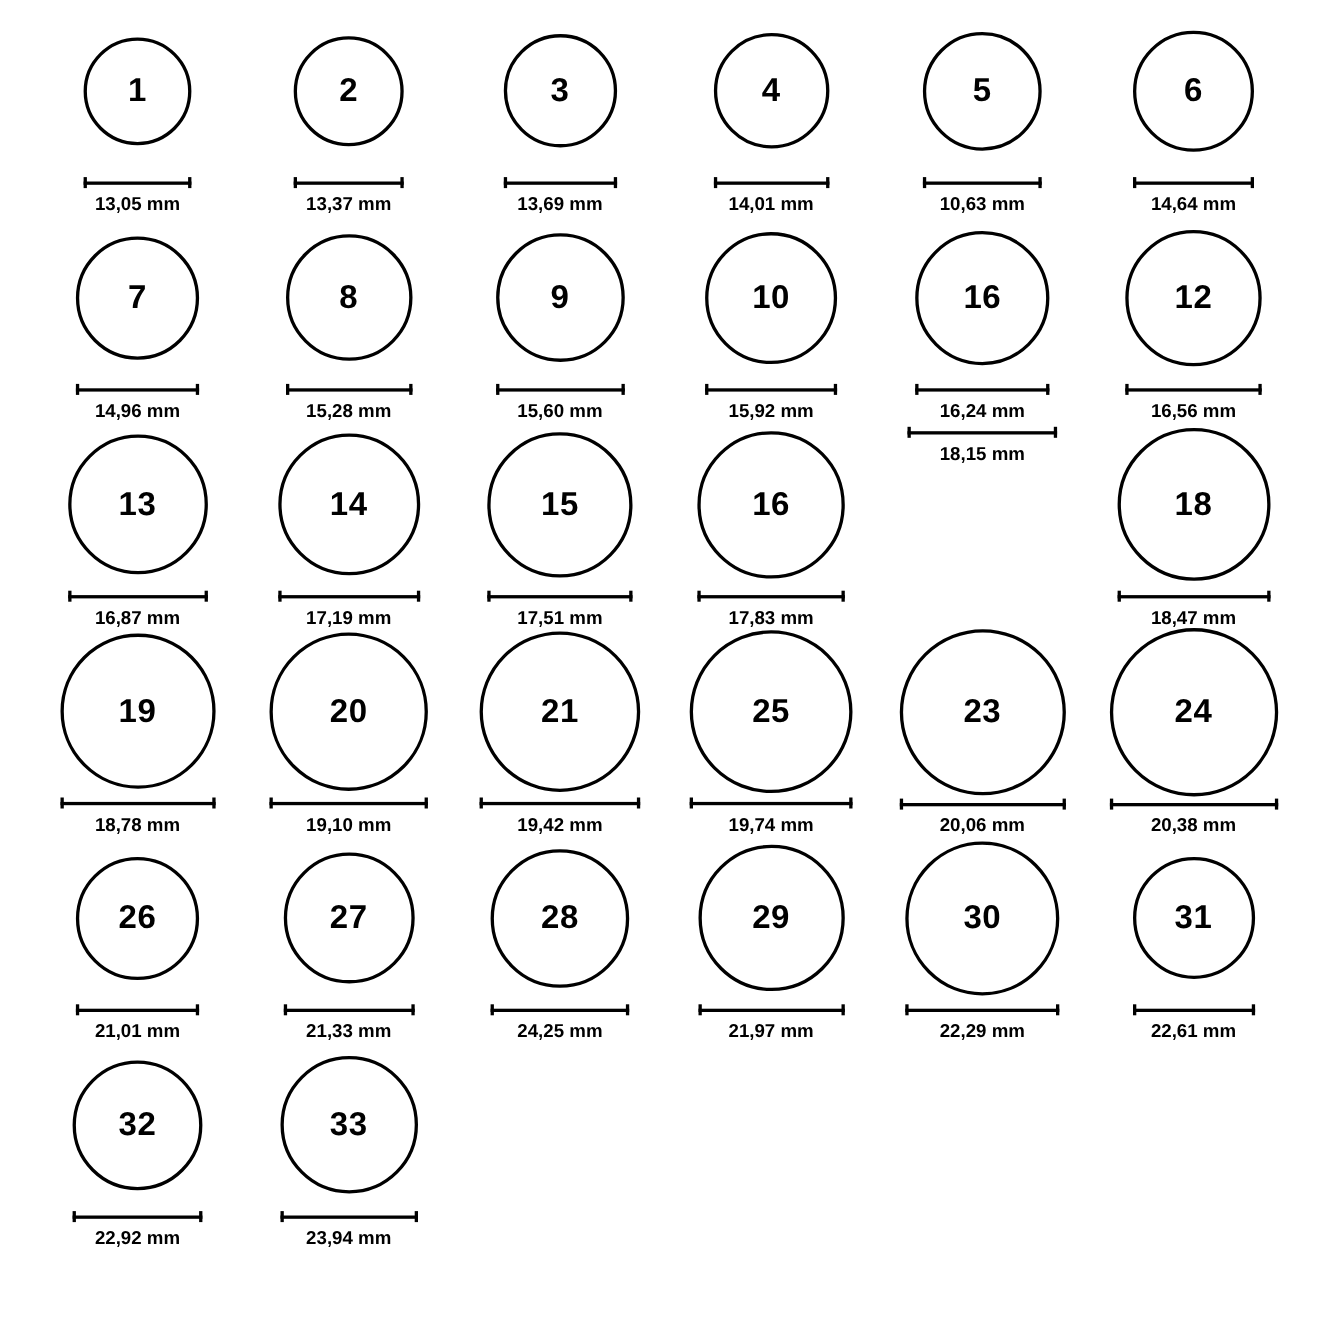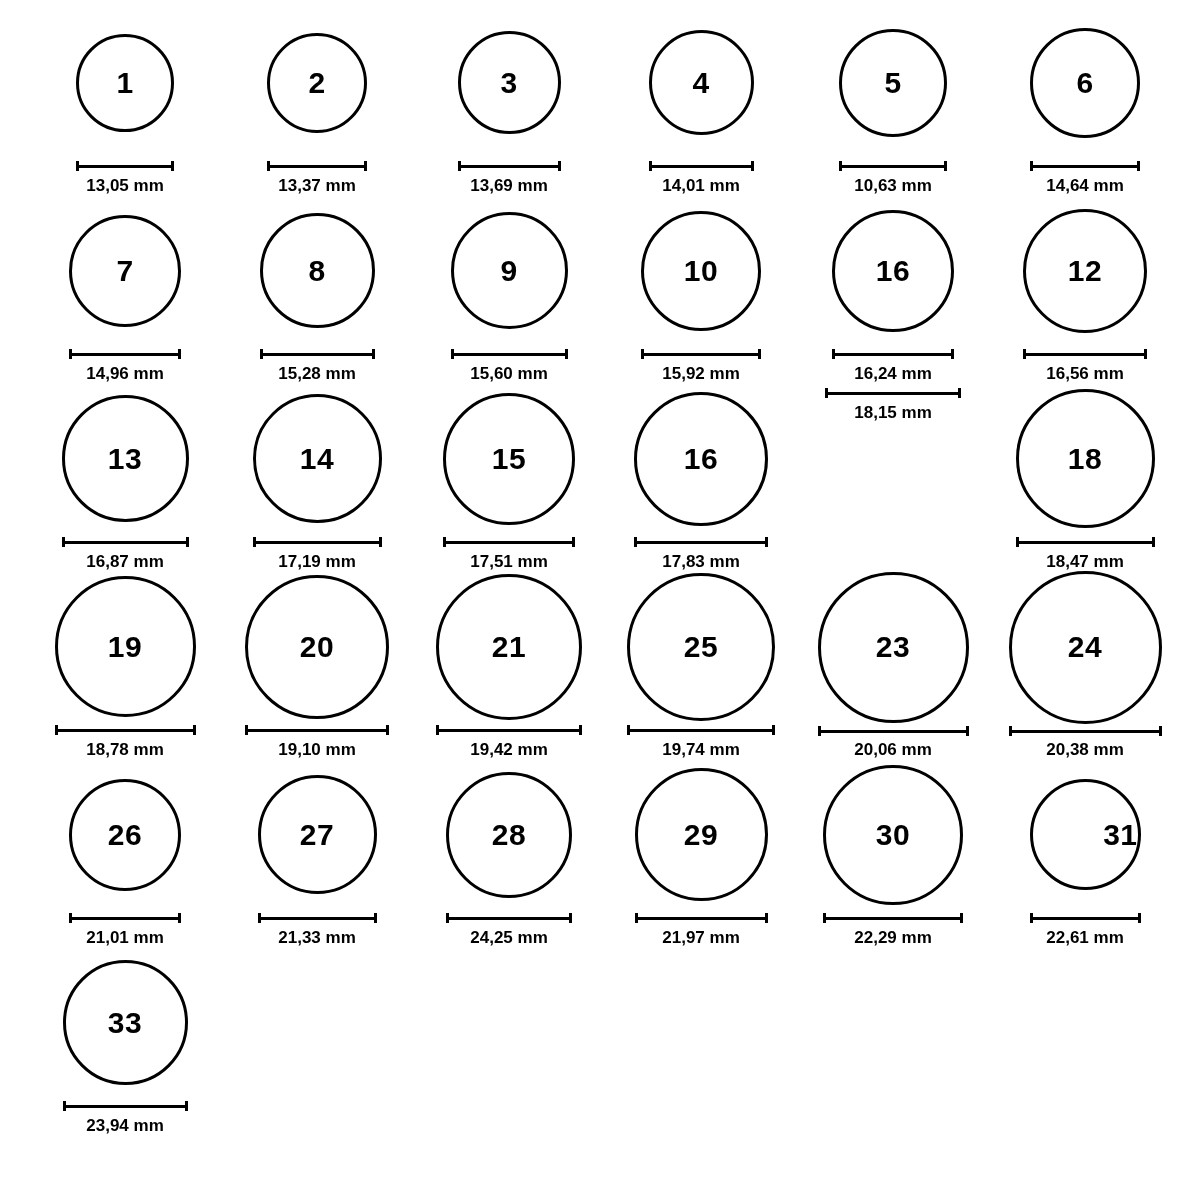--- a/index.html
+++ b/index.html
@@ -469,30 +469,43 @@
         </div>
         <div class="measure">
           <div class="bar" style="width: 140px;">
             <div class="line"></div>
           </div>
         </div>
         <div class="mm-label">22,29 mm</div>
       </div>
       <div class="cell">
         <div class="ring-wrap">
-          <div class="ring" style="width: 111px; height: 111px; justify-content: flex-end;">
+          <div class="ring" style="width: 111px; height: 111px;">
             <div class="ring-num">31</div>
           </div>
         </div>
         <div class="measure">
           <div class="bar" style="width: 111px;">
             <div class="line"></div>
           </div>
         </div>
         <div class="mm-label">22,61 mm</div>
+      </div>
+      <div class="cell">
+        <div class="ring-wrap">
+          <div class="ring" style="width: 118px; height: 118px;">
+            <div class="ring-num">32</div>
+          </div>
+        </div>
+        <div class="measure">
+          <div class="bar" style="width: 118px;">
+            <div class="line"></div>
+          </div>
+        </div>
+        <div class="mm-label">22,92 mm</div>
       </div>
       <div class="cell">
         <div class="ring-wrap">
           <div class="ring" style="width: 125px; height: 125px;">
             <div class="ring-num">33</div>
           </div>
         </div>
         <div class="measure">
           <div class="bar" style="width: 125px;">
             <div class="line"></div>

